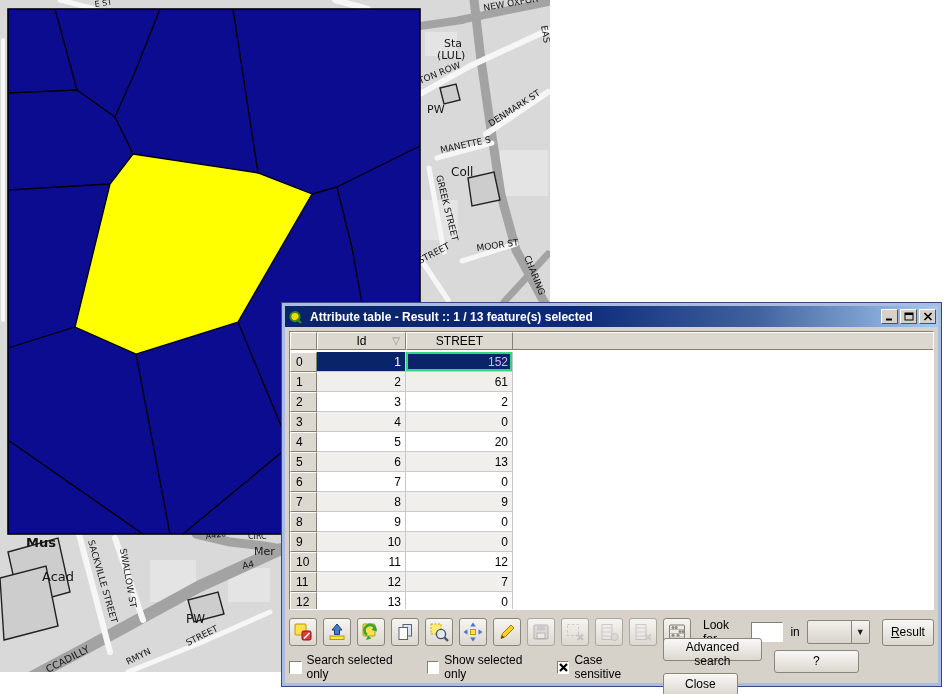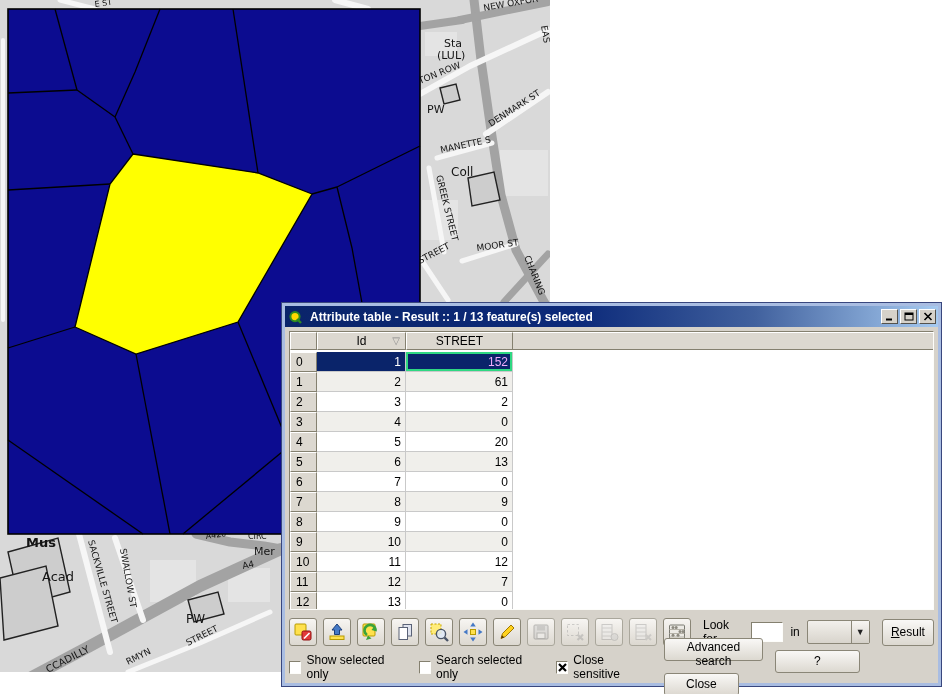--- a/index.html
+++ b/index.html
@@ -344,35 +344,35 @@
           <span class="cval" data-name="field-select-value"></span>
           <span class="carr" data-name="chevron-down-icon">▼</span>
         </span>
         <button class="pbtn" data-name="search-button">
           <span class="fl" data-name="search-button-label">Result</span>
         </button>
       </div>
 
       <div class="footrow" data-name="footer">
         <span id="footer-checkboxes" style="display:flex;align-items:center;">
+            <span class="chk" data-name="checkbox-search-selected-only">
+              <span class="box" data-name="unchecked-checkbox-icon"></span>
+              <span class="lbl" data-name="checkbox-label">Search selected only</span>
+            </span>
             <span class="chk" data-name="checkbox-show-selected-only">
               <span class="box" data-name="unchecked-checkbox-icon"></span>
               <span class="lbl" data-name="checkbox-label">Show selected only</span>
-            </span>
-            <span class="chk" data-name="checkbox-search-selected-only">
-              <span class="box" data-name="unchecked-checkbox-icon"></span>
-              <span class="lbl" data-name="checkbox-label">Search selected only</span>
             </span>
             <span class="chk" data-name="checkbox-case-sensitive">
               <span class="box" data-name="checked-checkbox-icon">
                 <svg viewBox="0 0 9 9">
                   <path d="M1 1 L8 8 M8 1 L1 8" stroke="#000" stroke-width="2.2"></path>
                 </svg>
               </span>
-              <span class="lbl" data-name="checkbox-label">Close sensitive</span>
+              <span class="lbl" data-name="checkbox-label">Case sensitive</span>
             </span>
           </span>
         <span class="fspace"></span>
         <span id="footer-buttons"><button class="pbtn" data-name="advanced-search-button">Advanced search</button><button class="pbtn" data-name="help-button">?</button><button class="pbtn" data-name="close-button">Close</button></span>
       </div>
     </div>
   </div>
 </div>
 
 </body></html>

